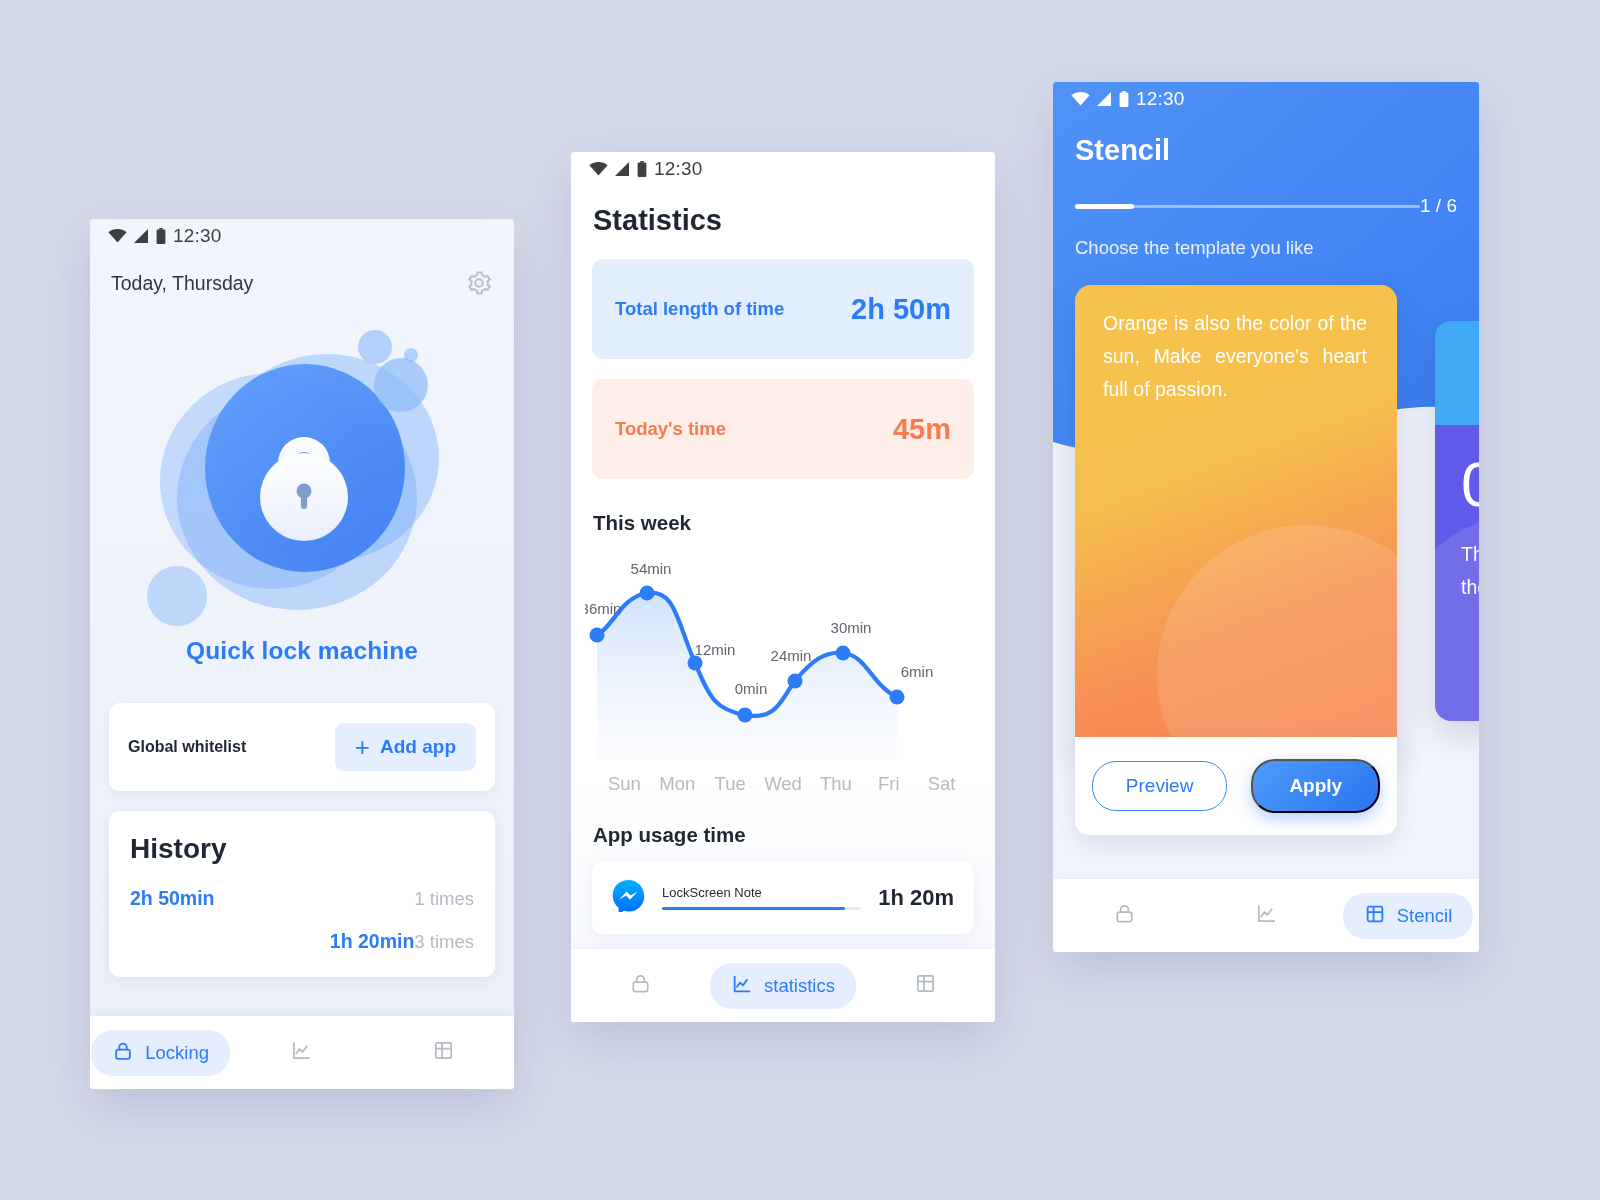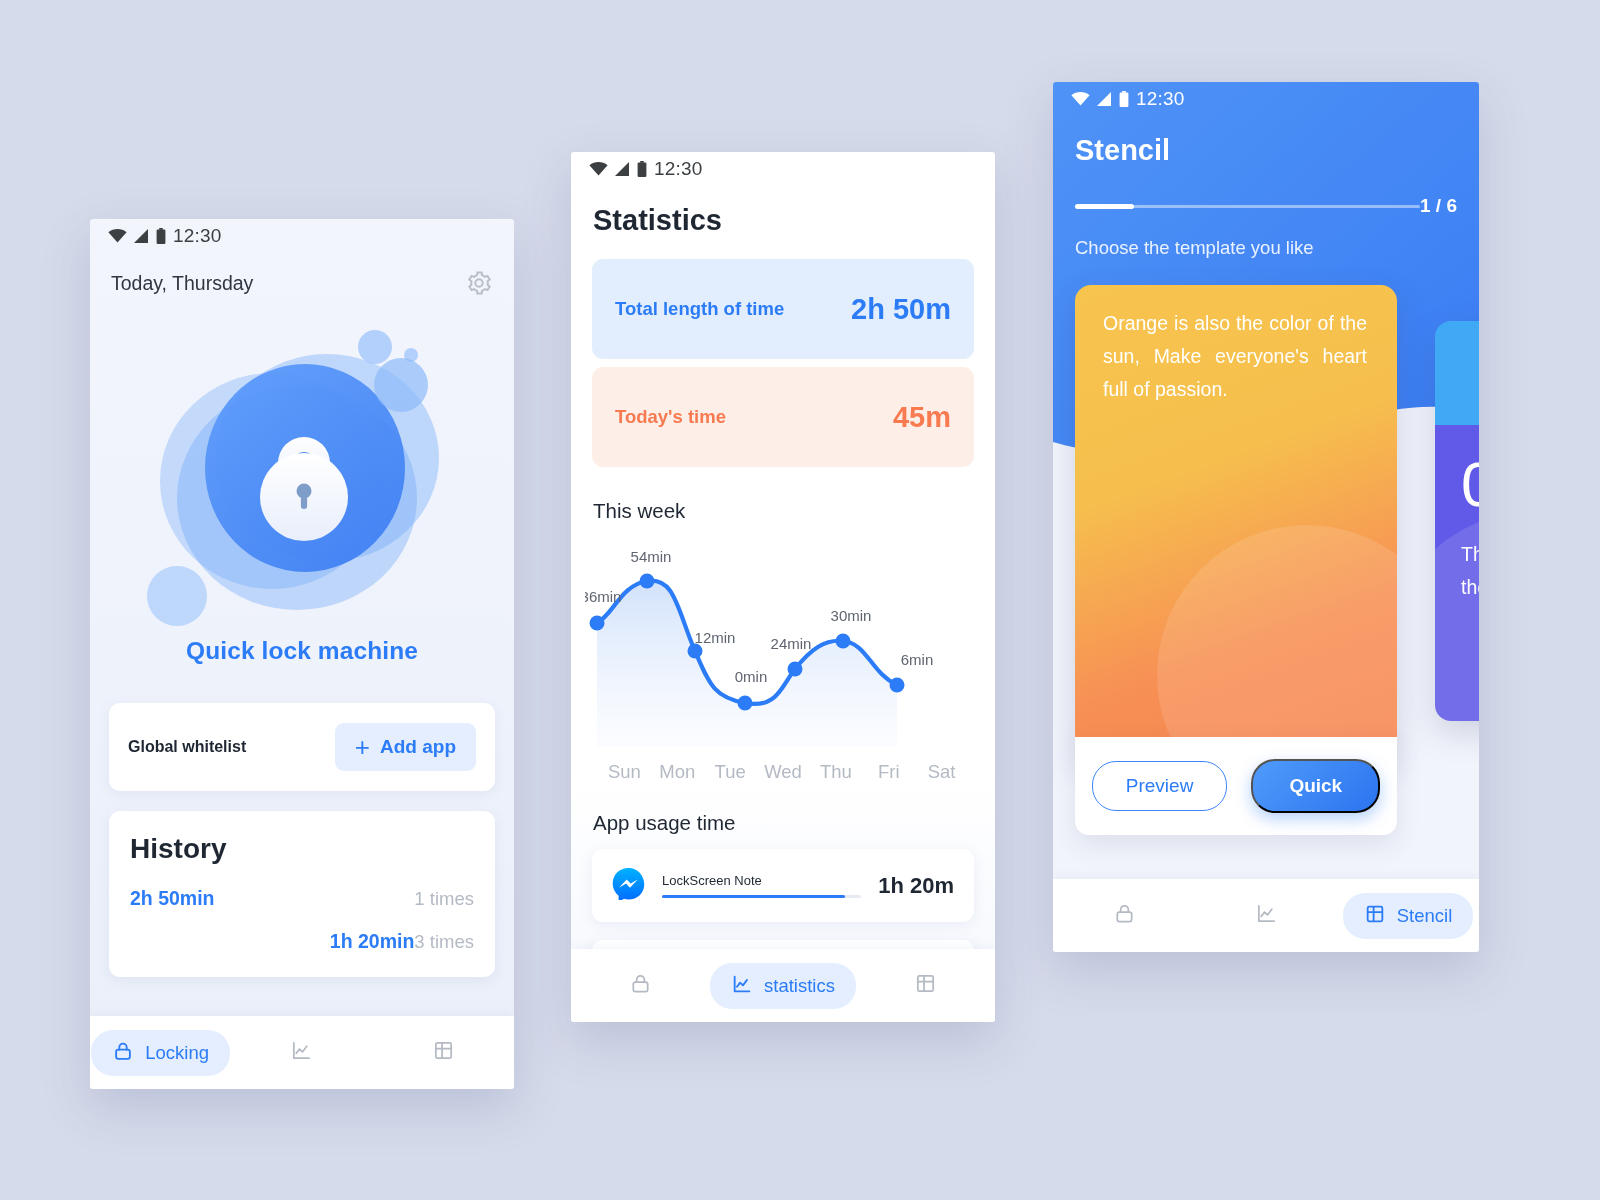--- a/index.html
+++ b/index.html
@@ -74,26 +74,26 @@
 
   
   #screen2 { left: 571px; top: 152px; width: 424px; height: 870px; border-radius: 3px;
              background: linear-gradient(180deg,#ffffff 0%,#ffffff 72%,#f4f7fd 100%); }
   #screen2 .statusbar { color:#3c4043; }
   .s2-title { font-size: 29px; font-weight: bold; color:#1f2733; padding: 18px 22px 0 22px; }
   .stat-box { margin: 22px 21px 0 21px; border-radius: 11px; height: 100px;
               display:flex; align-items:center; justify-content:space-between;
               padding: 0 23px; }
   .stat-blue { background:#e2edfd; }
-  .stat-orange { background:#fdeee7; margin-top: 8px; }
+  .stat-orange { background:#fdeee7; margin-top: 20px; }
   .sb-label { font-size: 18.5px; font-weight: bold; }
   .sb-value { font-size: 29px; font-weight: bold; }
   .c-blue { color:#2b7cf6; } .c-orange { color:#f77a50; }
 
-  .sec-title { font-size: 20.5px; font-weight:normal; color:#1f2733;
+  .sec-title { font-size: 20.5px; font-weight:bold; color:#1f2733;
                padding: 0 22px; margin-top: 32px; }
 
   .chart-wrap { position:relative; margin: 14px 14px 0 14px; height: 250px; }
   .chart-wrap svg { display:block; }
   .xaxis { display:flex; padding: 0 13px; margin-top: 2px; }
   .xaxis span { flex:1; text-align:center; color:#b4bac4; font-size:18.5px; }
 
   .app-card { background:#fff; border-radius: 11px; margin: 14px 21px 0 21px;
               padding: 18px 20px; display:flex; align-items:center; gap: 17px;
               box-shadow: 0 3px 14px rgba(90,110,170,0.10); }
@@ -105,21 +105,21 @@
   .app-time { font-size: 22px; font-weight: bold; color:#1f2733; }
 
   
   #screen3 { left: 1053px; top: 82px; width: 426px; height: 870px; border-radius: 3px;
              background: #f1f4fb; }
   .s3-headbg { position:absolute; left:0; top:0; width:100%; height: 420px; }
   #screen3 .statusbar { color:#fff; position:relative; z-index:4; }
   .s3-title { position:relative; z-index:4; color:#fff; font-size: 29px;
               font-weight: bold; padding: 18px 22px 0 22px; }
   .s3-progress-row { position:relative; z-index:4; display:flex; align-items:center;
-                     padding: 0 22px; margin-top: 28px; font-weight: bold; }
+                     padding: 0 22px; margin-top: 28px; }
   .s3-track { flex:1; height: 3px; background: rgba(255,255,255,0.45); border-radius:2px;
               position:relative; }
   .s3-track i { position:absolute; left:0; top:-1px; height:5px; background:#fff;
                 border-radius:3px; display:block; }
   .s3-count { color:#fff; font-size: 19px; }
   .s3-sub { position:relative; z-index:4; color:#eaf2ff; font-size: 18.5px;
             padding: 0 22px; margin-top: 20px; }
 
   .tpl-area { position:relative; z-index:4; margin-top: 26px; height: 490px; }
   .tpl-card { position:absolute; border-radius: 16px; overflow:hidden;
@@ -452,21 +452,21 @@
 
     <div class="tpl-area">
       <div class="tpl-card tpl-next">
         <div class="tpl-blob" style="right:-130px;bottom:-90px"></div>
         <div class="tpl-num">0</div>
         <div class="tpl-text">The pro the</div>
       </div>
 
       <div class="btn-card">
         <button class="btn-ghost">Preview</button>
-        <button class="btn-solid">Quick</button>
+        <button class="btn-solid">Apply</button>
       </div>
 
       <div class="tpl-card tpl-main">
         <div class="tpl-blob"></div>
         <div class="tpl-text">Orange is also the color of the sun, Make everyone's heart full of passion.</div>
       </div>
     </div>
 
     <div class="bottomnav">
       <div class="nav-item">

